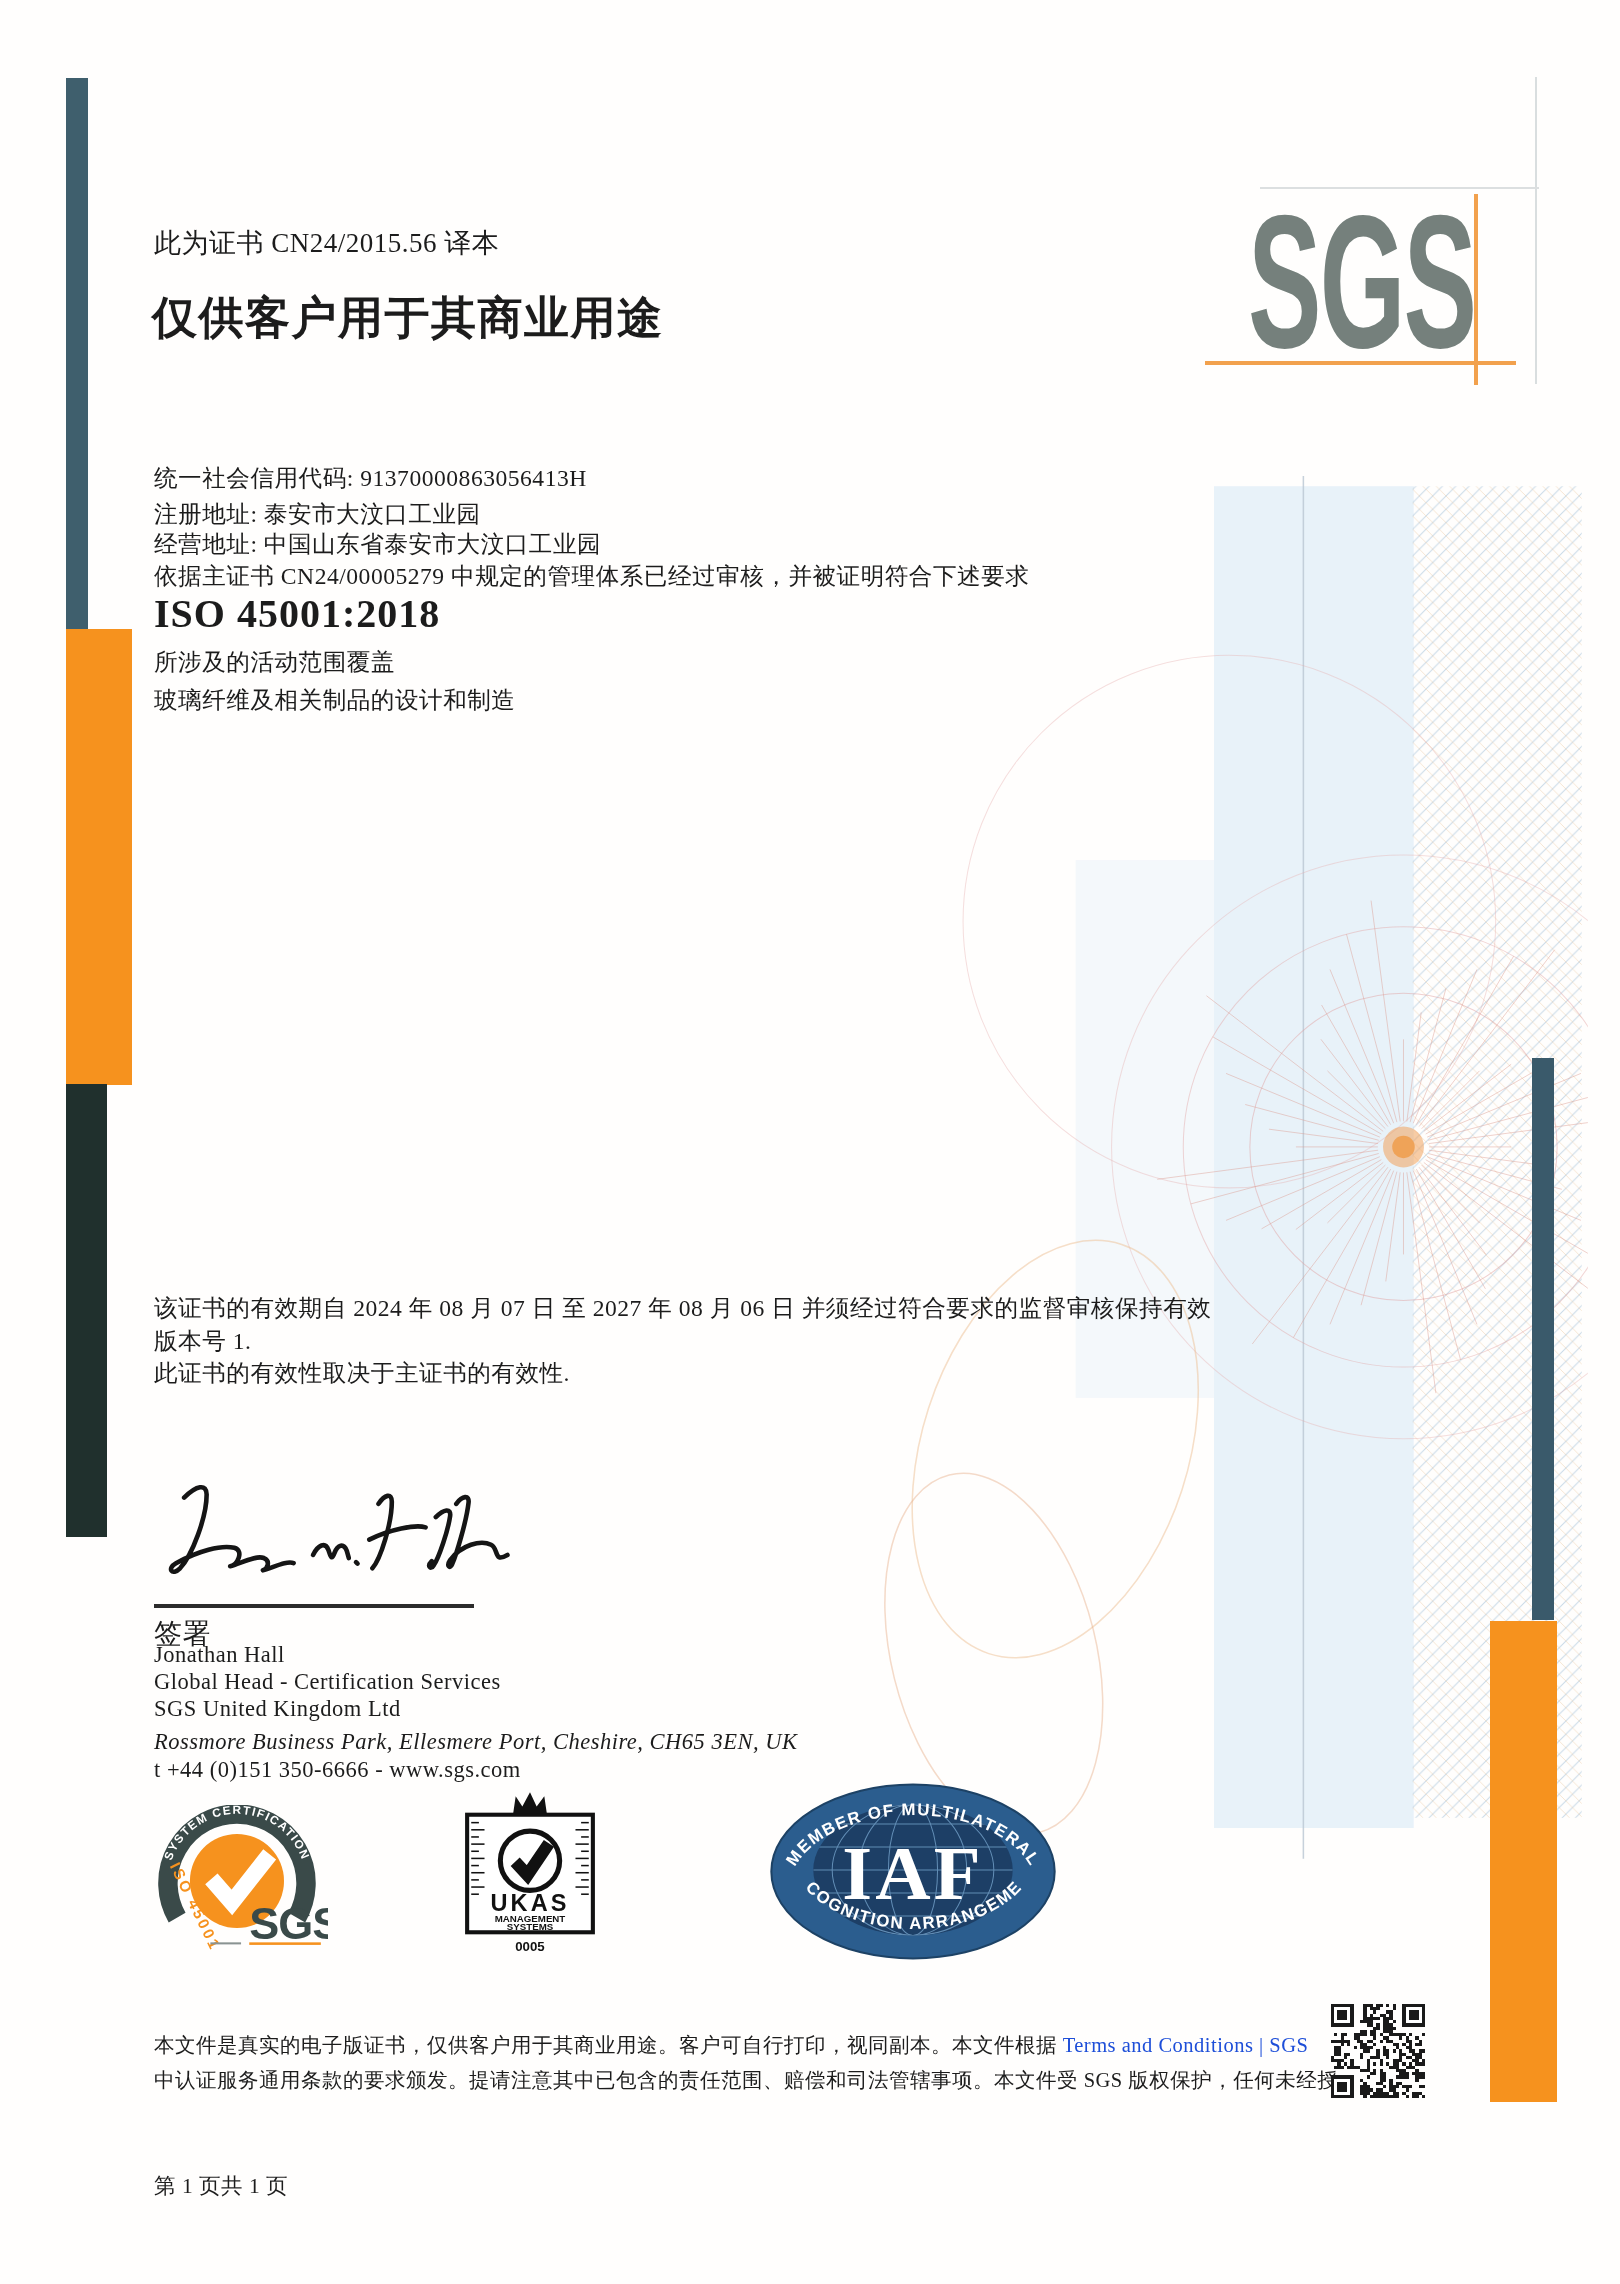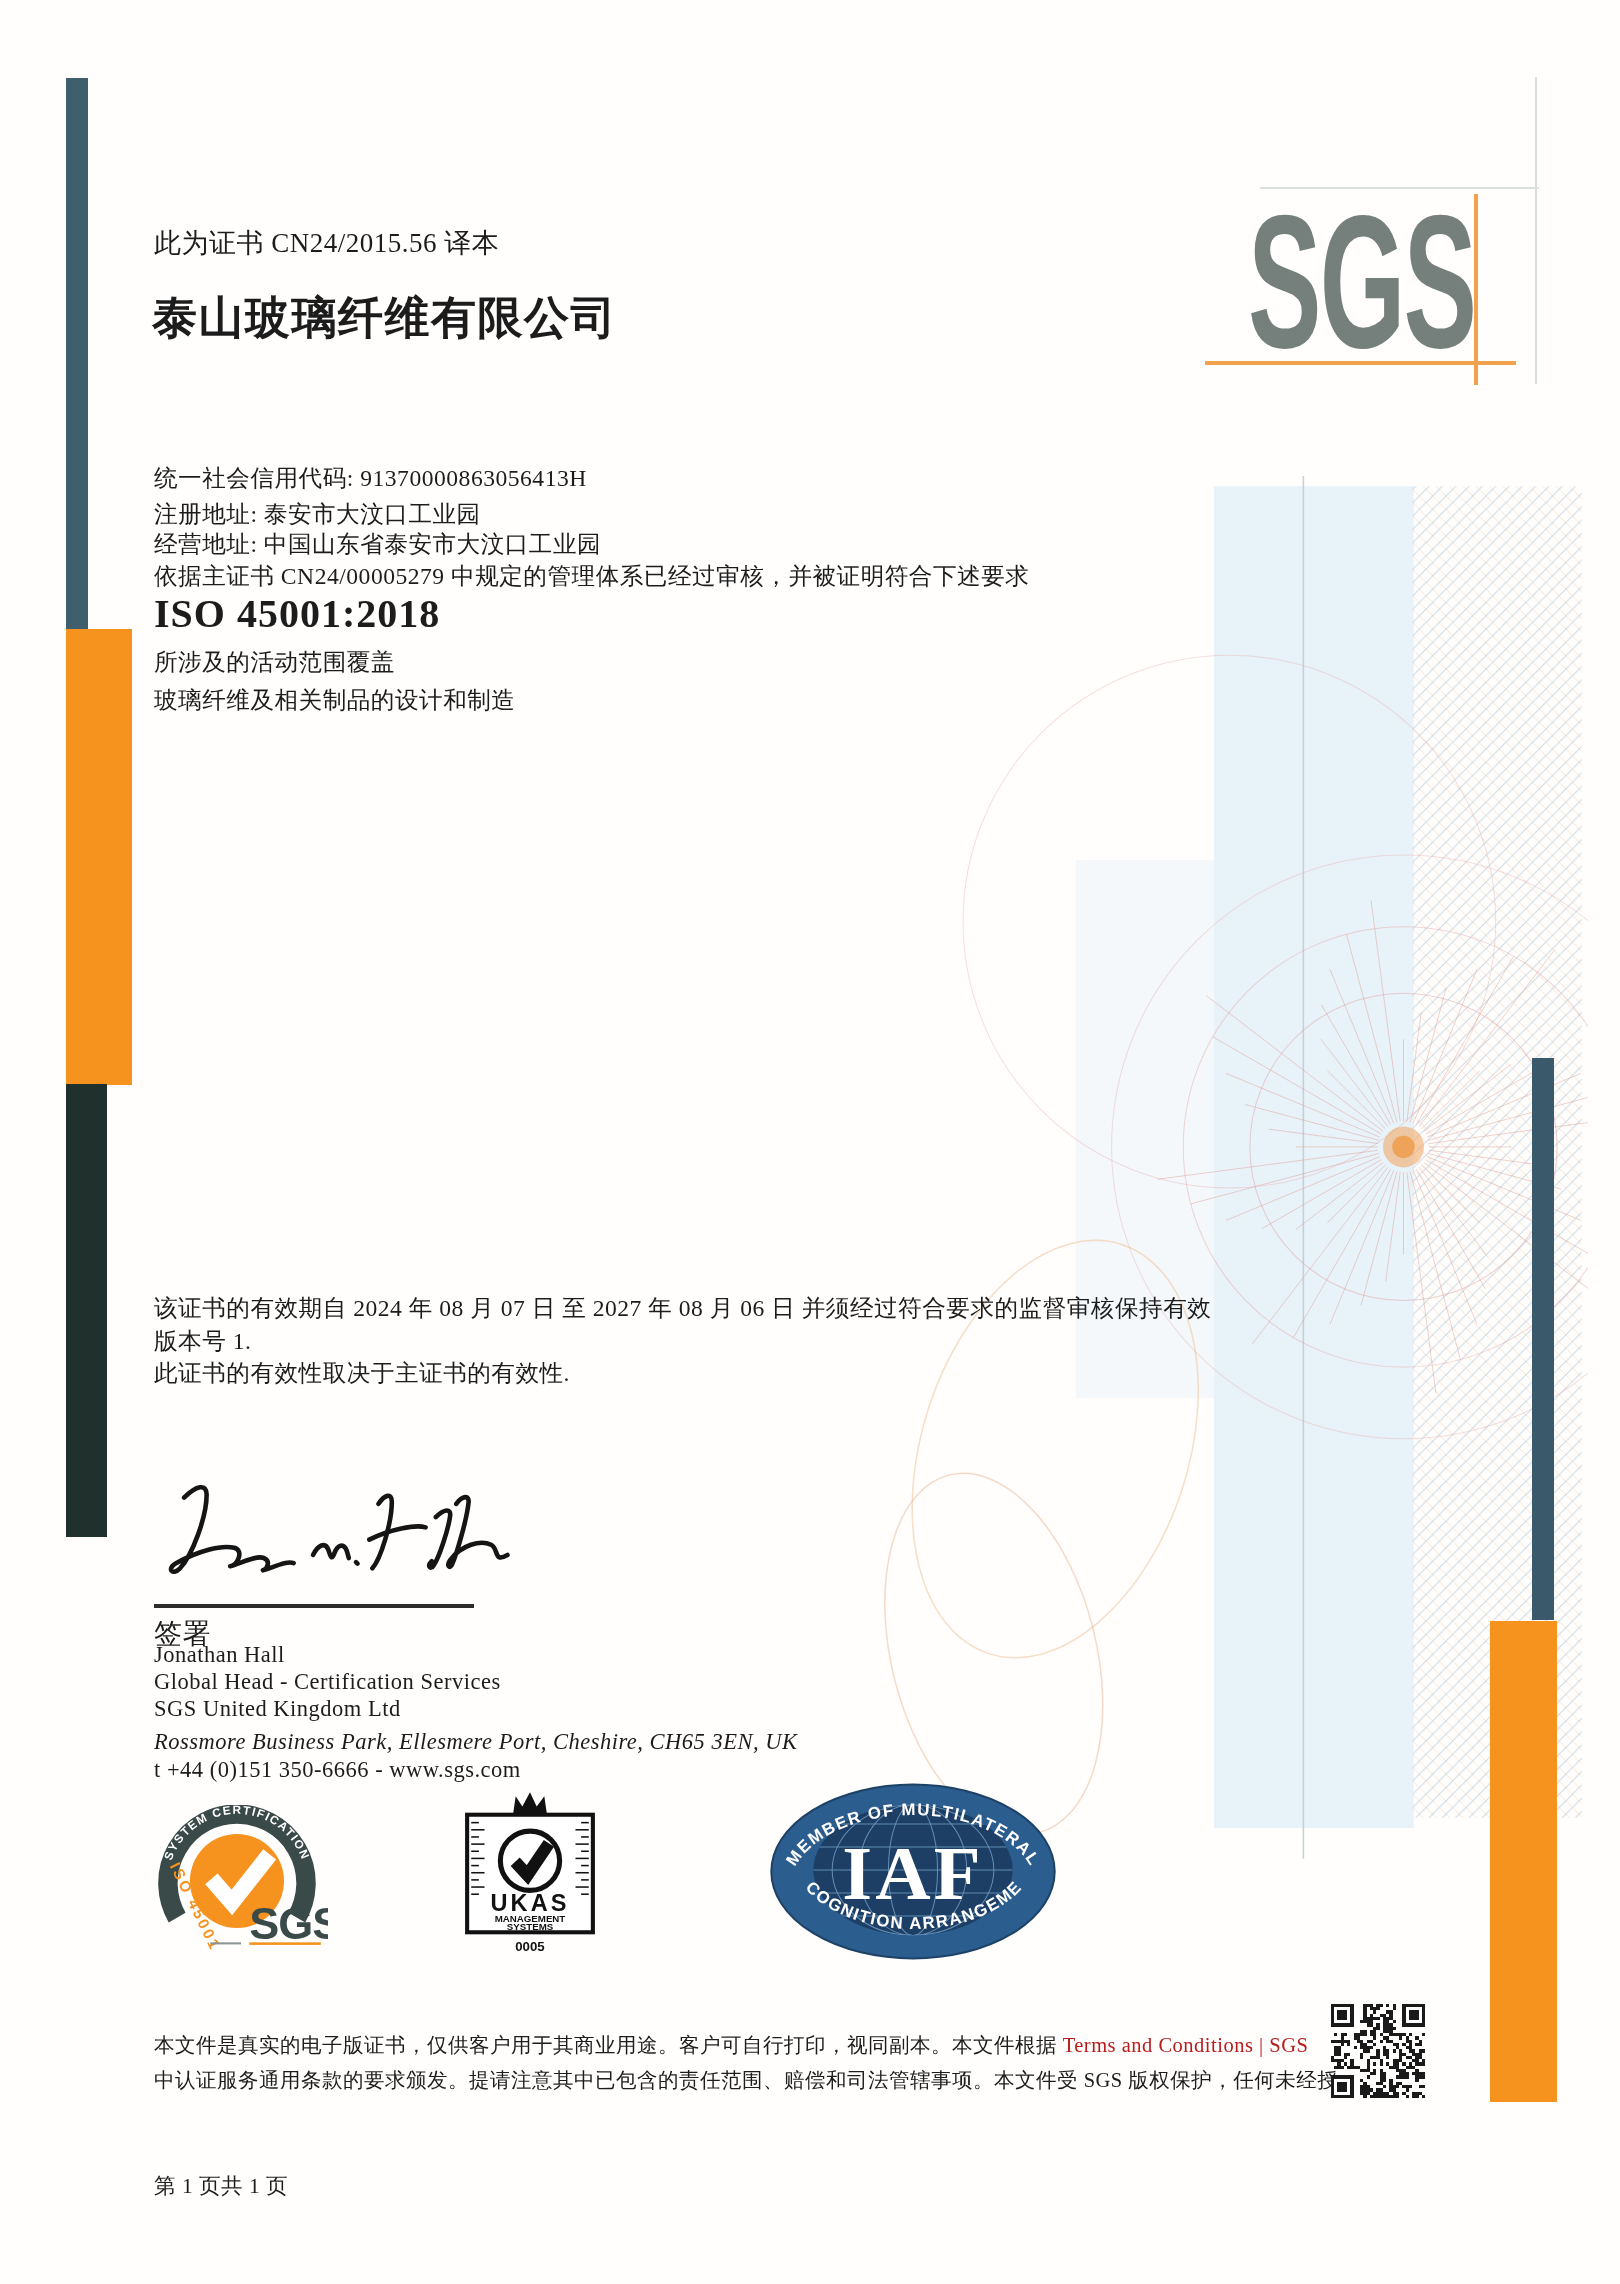--- a/index.html
+++ b/index.html
@@ -48,21 +48,21 @@
   .s-address{top:1729px;font-size:22.5px;font-style:italic;}
   .s-contact{top:1757px;font-size:22.5px;}
 
   .seal-svg{left:149px;top:1805px;z-index:3;}
   .ukas-svg{left:461px;top:1789px;z-index:3;}
   .iaf-svg{left:767px;top:1782px;z-index:3;}
 
   
   .disclaimer-line{left:154px;font-size:20.5px;white-space:nowrap;}
   .f1{top:2031px;} .f2{top:2066px;} .f3{top:2101px;}
-  .terms-link{color:#b91c1c;text-decoration:none;cursor:pointer;}
+  .terms-link{color:#1d4ed8;text-decoration:none;cursor:pointer;}
   .page-info{left:154px;top:2171px;font-size:21.5px;}
 
   .qr{left:1331px;top:2004px;z-index:3;}
   .wm{left:840px;top:476px;z-index:0;position:absolute;}
 </style>
 </head>
 <body>
 
 <div class="page">
 
@@ -148,21 +148,21 @@
   <div class="bar bar-slate-right"></div>
   <div class="bar bar-orange-right"></div>
 
   <div class="abs sgs-grayline-v"></div>
   <div class="abs sgs-grayline-h"></div>
   <div class="abs sgs-wordmark">SGS</div>
   <div class="abs sgs-underline"></div>
   <div class="abs sgs-vline"></div>
 
   <div class="abs cjk translation-note z3">此为证书 CN24/2015.56 译本</div>
-  <div class="abs cjk company-name z3">泰山玻璃纤维有限公司</div>
+  <div class="abs cjk company-name z3">仅供客户用于其商业用途</div>
 
   <div class="abs cjk detail d1 z3">统一社会信用代码: 91370000863056413H</div>
   <div class="abs cjk detail d2 z3">注册地址: 泰安市大汶口工业园</div>
   <div class="abs cjk detail d3 z3">经营地址: 中国山东省泰安市大汶口工业园</div>
   <div class="abs cjk detail d4 z3">依据主证书 CN24/00005279 中规定的管理体系已经过审核，并被证明符合下述要求</div>
   <div class="abs cjk standard-line z3">ISO 45001:2018</div>
   <div class="abs cjk detail d5 z3">所涉及的活动范围覆盖</div>
   <div class="abs cjk detail d6 z3">玻璃纤维及相关制品的设计和制造</div>
 
   <div class="abs cjk detail v1 z3">该证书的有效期自 2024 年 08 月 07 日 至 2027 年 08 月 06 日 并须经过符合要求的监督审核保持有效</div>

